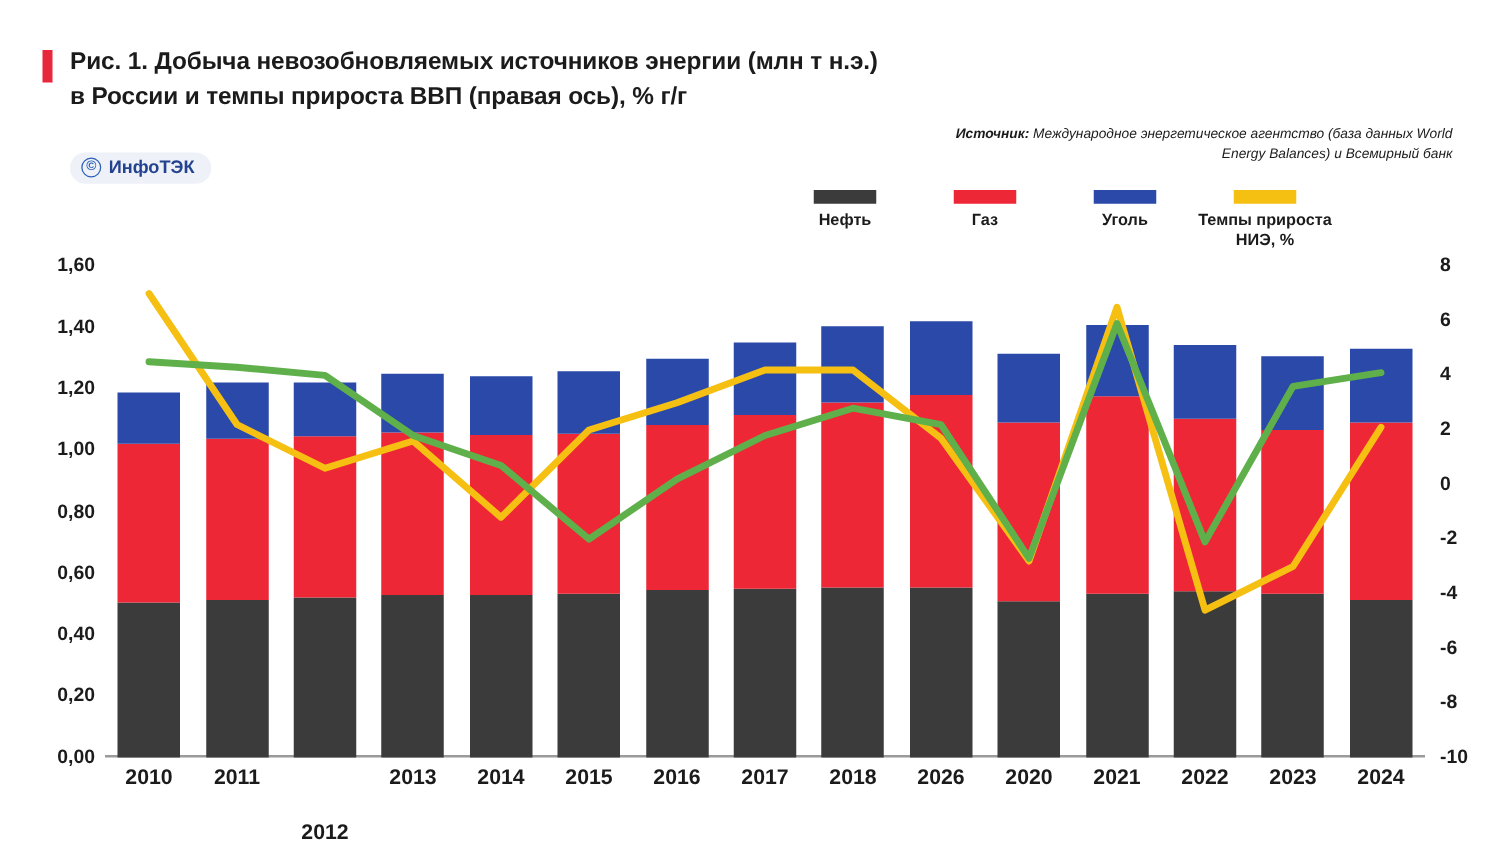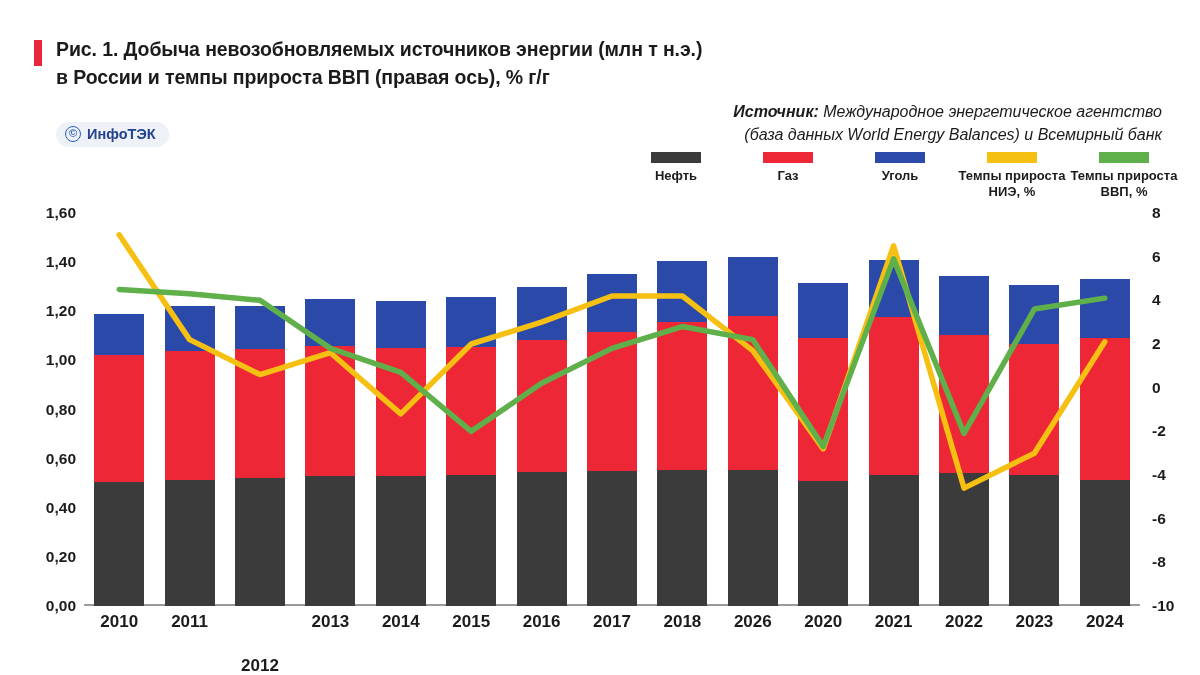--- a/index.html
+++ b/index.html
@@ -61,21 +61,21 @@
     font-weight: bold;
     color: #23428f;
   }
 
   
   .source {
     position: absolute;
     right: 38px; top: 100px;
     width: 430px;
     text-align: right;
-    font-size: 16px;
+    font-size: 11px;
     font-style: italic;
     line-height: 1.45;
     color: #1b1b1b;
   }
   .source b { font-style: italic; font-weight: bold; }
 
   
   .legend {
     position: absolute;
     left: 620px; top: 152px;
@@ -181,24 +181,20 @@
         <div class="legend-swatch" style="background: rgb(238, 39, 55);"></div>
         <div class="legend-label">Газ</div>
       </div>
       <div class="legend-item">
         <div class="legend-swatch" style="background: rgb(42, 73, 168);"></div>
         <div class="legend-label">Уголь</div>
       </div>
       <div class="legend-item">
         <div class="legend-swatch" style="background: rgb(246, 192, 19);"></div>
         <div class="legend-label">Темпы прироста НИЭ, %</div>
-      </div>
-      <div class="legend-item">
-        <div class="legend-swatch" style="background: rgb(95, 176, 74);"></div>
-        <div class="legend-label">Темпы прироста ВВП, %</div>
       </div>
     </div>
 
   <div class="plot">
     <div class="plot-inner" id="plot-inner">
       <div class="axis-base"></div>
     <div class="ylabel-left" style="top: 393px;">0,00</div>
         <div class="ylabel-left" style="top: 343.875px;">0,20</div>
         <div class="ylabel-left" style="top: 294.75px;">0,40</div>
         <div class="ylabel-left" style="top: 245.625px;">0,60</div>

